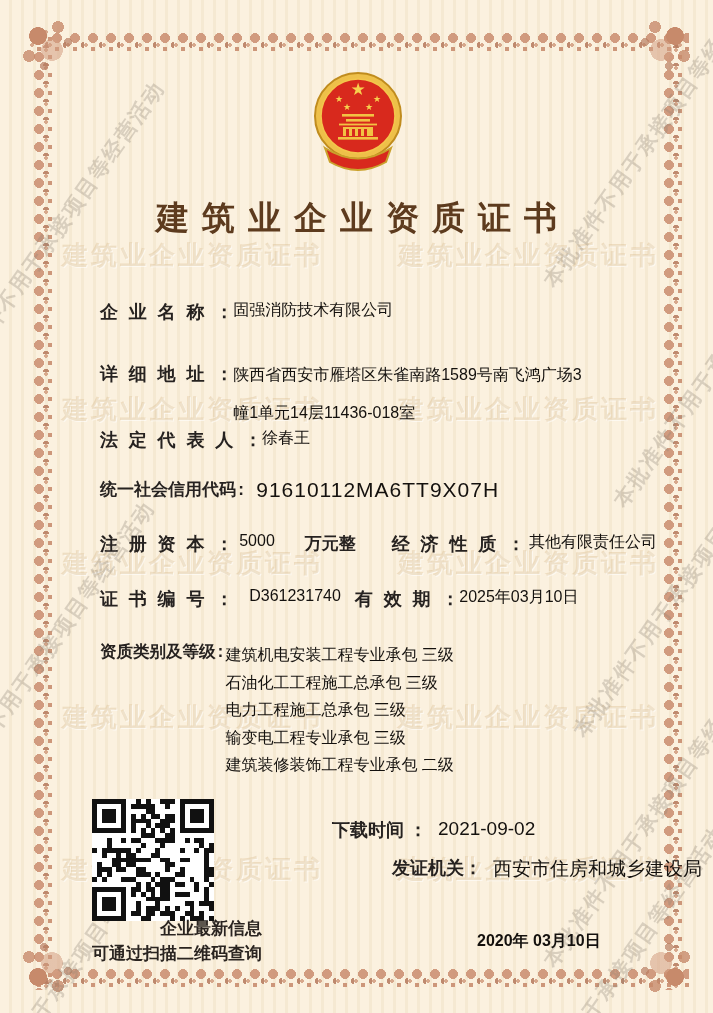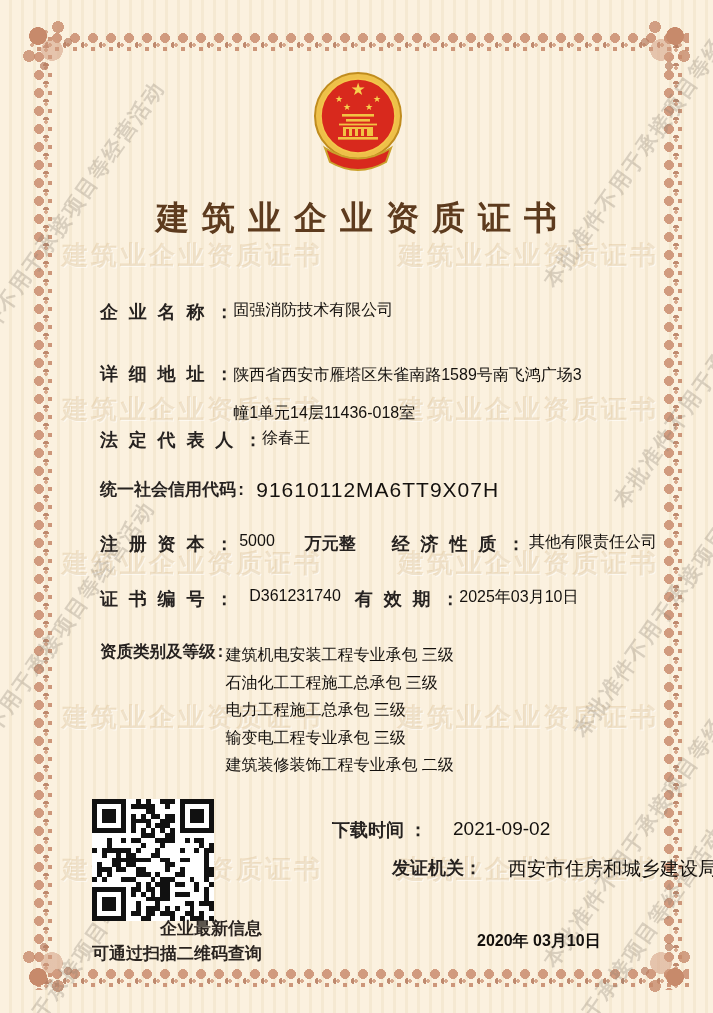--- a/index.html
+++ b/index.html
@@ -49,21 +49,21 @@
   .row{position:absolute;left:100px;display:flex;align-items:flex-start;white-space:nowrap;}
   .lbl{font-weight:bold;font-size:18px;color:#262220;font-family:Liberation Mono, monospace;}
   .lbl.w130{flex:0 0 130px;}
   .val{font-size:16px;color:#14110e;}
   .credit .lbl{font-size:17px;letter-spacing:0;}
   .credit .val{font-size:21px;letter-spacing:1px;margin-left:10px;}
   .addr-lines div{line-height:38px;}
   .quals .lbl{font-size:16.5px;flex:0 0 106px;}
   .quals .val div{line-height:27.5px;}
   .bottom-lbl{font-weight:bold;font-size:18px;color:#262220;}
-  .bottom-val{font-size:19px;color:#14110e;margin-left:26px;}
+  .bottom-val{font-size:19px;color:#14110e;margin-left:11px;}
   .qr-wrap{position:absolute;left:92px;top:799px;width:122px;height:122px;}
   .qr-cap{position:absolute;left:58px;top:916px;width:204px;text-align:right;
     font-weight:bold;font-size:17px;color:#2a2420;line-height:25px;}
 </style>
 </head>
 <body>
 
 <div class="page">
 
   <span class="wm-h" style="left:62px;top:238px">建筑业企业资质证书</span>

